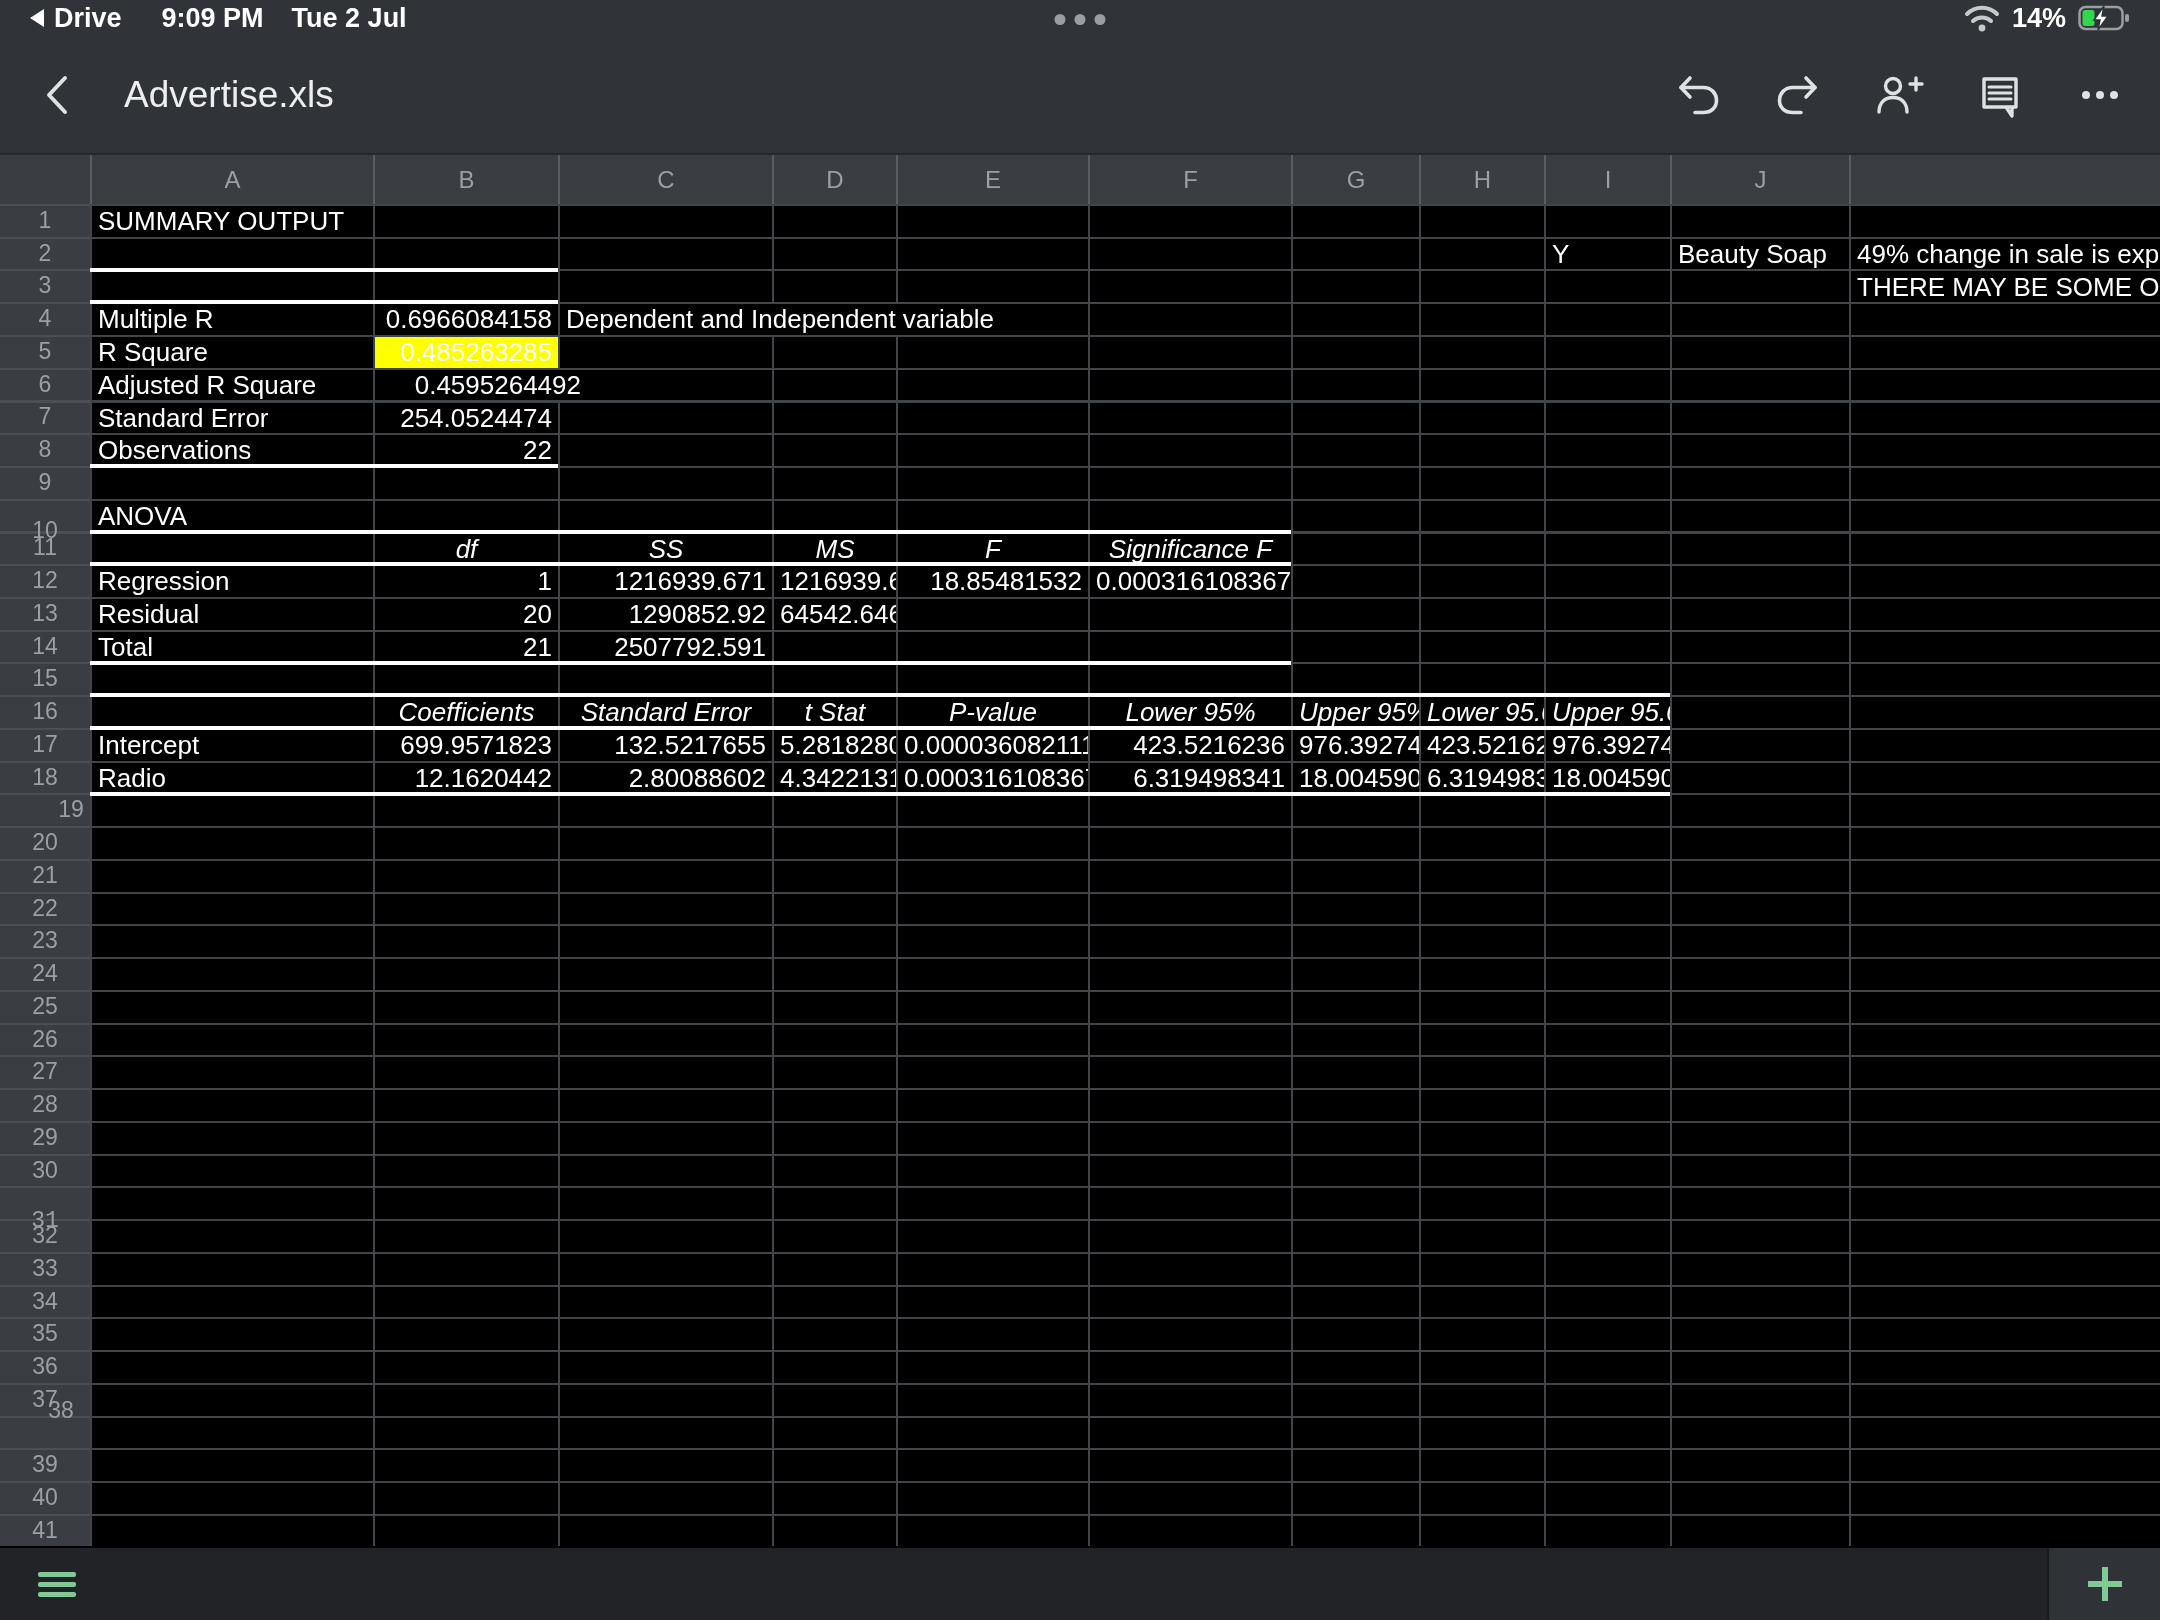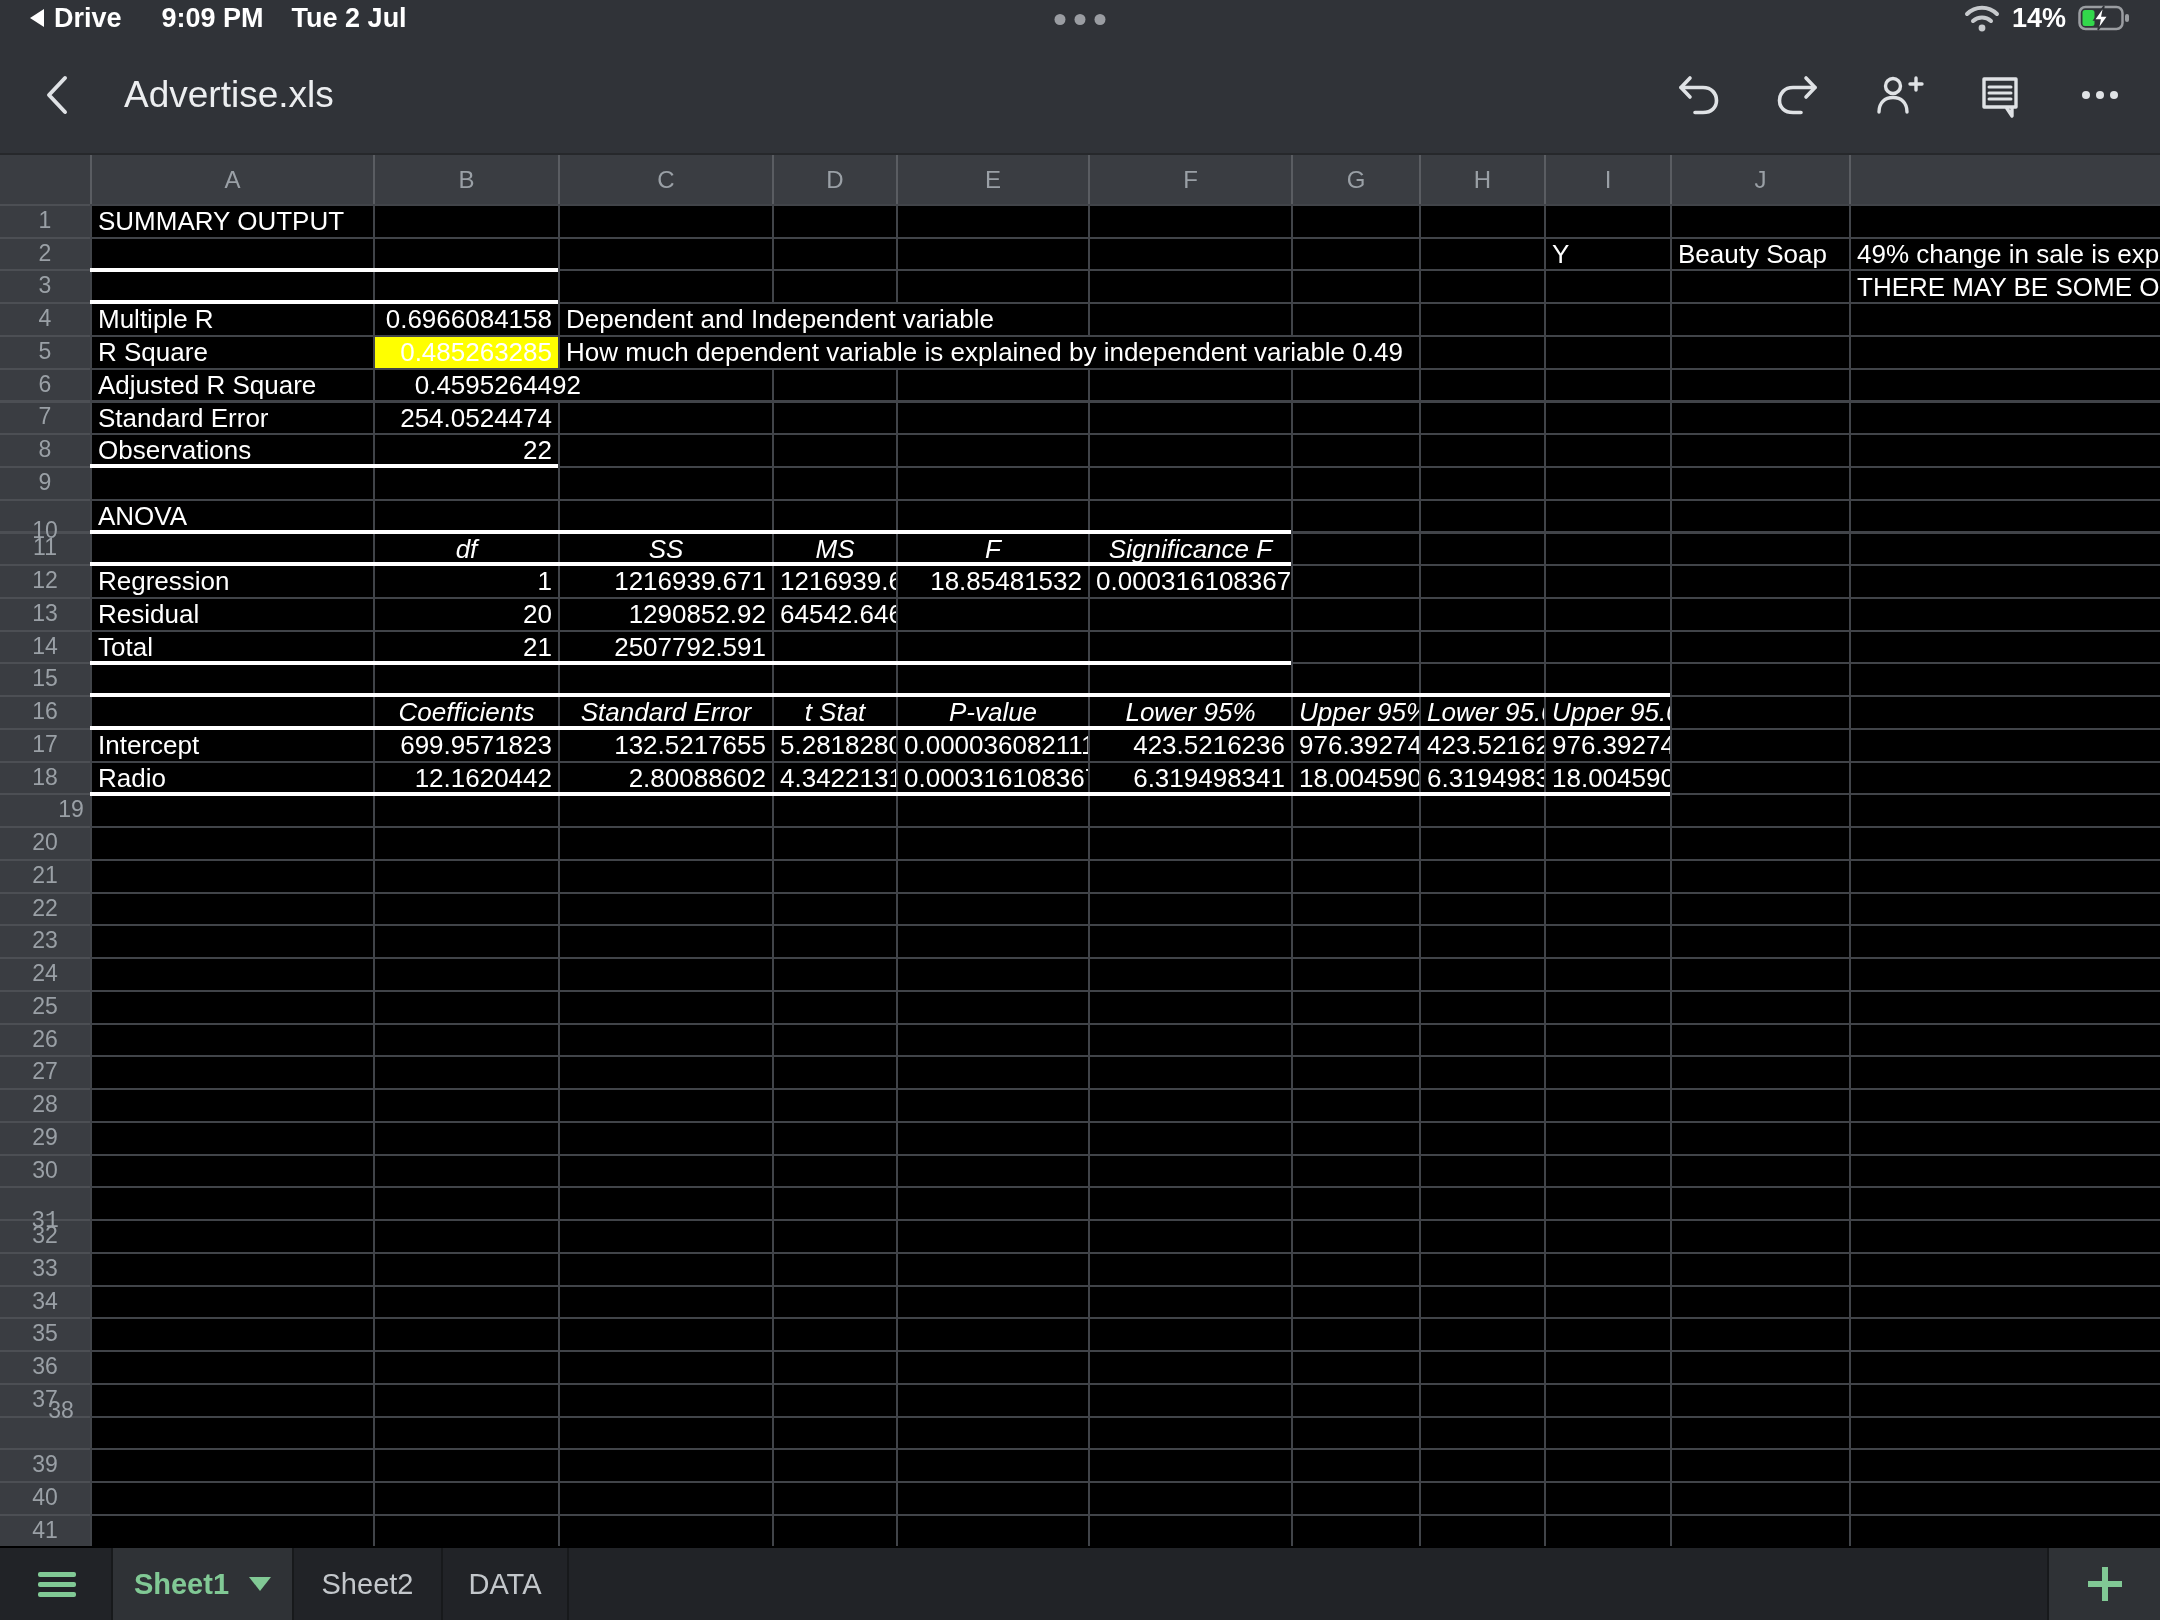--- a/index.html
+++ b/index.html
@@ -210,21 +210,20 @@
       <div class="cell al" style="left: 2px; top: 2px; width: 281px;">SUMMARY OUTPUT</div>
       <div class="cell al" style="left: 1456px; top: 34.75px; width: 124px;">Y</div>
       <div class="cell al" style="left: 1582px; top: 34.75px; width: 177px;">Beauty Soap</div>
       <div class="cell al flow" style="left: 1761px; top: 34.75px;">49% change in sale is expl</div>
       <div class="cell al flow" style="left: 1761px; top: 67.5px;">THERE MAY BE SOME OT</div>
       <div class="cell al" style="left: 2px; top: 100.25px; width: 281px;">Multiple R</div>
       <div class="cell ar" style="left: 285px; top: 100.25px; width: 183px;">0.6966084158</div>
       <div class="cell al flow" style="left: 470px; top: 100.25px;">Dependent and Independent variable</div>
       <div class="cell al" style="left: 2px; top: 133px; width: 281px;">R Square</div>
       <div class="cell ar" style="left: 285px; top: 133px; width: 183px; background: rgb(255, 255, 0);">0.485263285</div>
-      <div class="cell al flow" style="left: 470px; top: 133px;">How much dependent variable is explained by independent variable 0.49</div>
       <div class="cell al" style="left: 2px; top: 165.75px; width: 281px;">Adjusted R Square</div>
       <div class="cell ar" style="left: 285px; top: 165.75px; width: 212px; text-align: right;">0.4595264492</div>
       <div class="cell al" style="left: 2px; top: 198.5px; width: 281px;">Standard Error</div>
       <div class="cell ar" style="left: 285px; top: 198.5px; width: 183px;">254.0524474</div>
       <div class="cell al" style="left: 2px; top: 231.25px; width: 281px;">Observations</div>
       <div class="cell ar" style="left: 285px; top: 231.25px; width: 183px;">22</div>
       <div class="cell al" style="left: 2px; top: 296.75px; width: 281px;">ANOVA</div>
       <div class="cell ac it" style="left: 285px; top: 329.5px; width: 183px;">df</div>
       <div class="cell ac it" style="left: 470px; top: 329.5px; width: 212px;">SS</div>
       <div class="cell ac it" style="left: 684px; top: 329.5px; width: 122px;">MS</div>
@@ -281,32 +280,20 @@
     </div>
 
   <div class="sheet-bar">
     <button class="menu-btn">
       <span class="bars">
           <i></i>
           <i></i>
           <i></i>
         </span>
     </button>
-    <div id="tabs" style="display:flex;align-items:stretch;">
-        <div class="tab active" style="width: 183px;">
-          <span>Sheet1</span>
-          <span class="dd"></span>
-        </div>
-        <div class="tab" style="width: 151px;">
-          <span>Sheet2</span>
-        </div>
-        <div class="tab" style="width: 128px;">
-          <span>DATA</span>
-        </div>
-      </div>
     <div class="add-sheet">
       <svg class="icon" width="46" height="46" viewBox="0 0 46 46">
         <path d="M23 6 V40 M6 23 H40" stroke="#81c995" stroke-width="6"></path>
       </svg>
     </div>
   </div>
 
 </div>
 
 </body></html>

